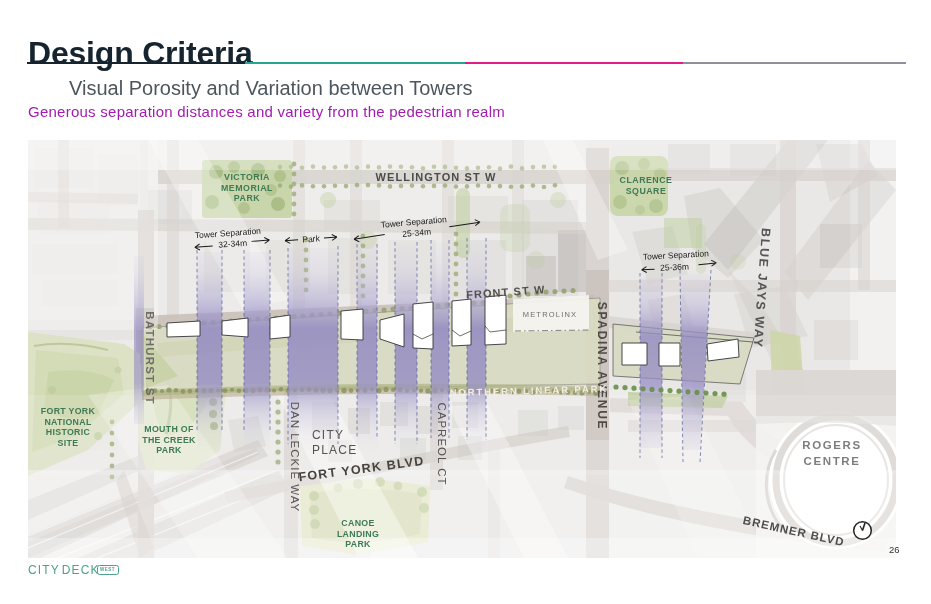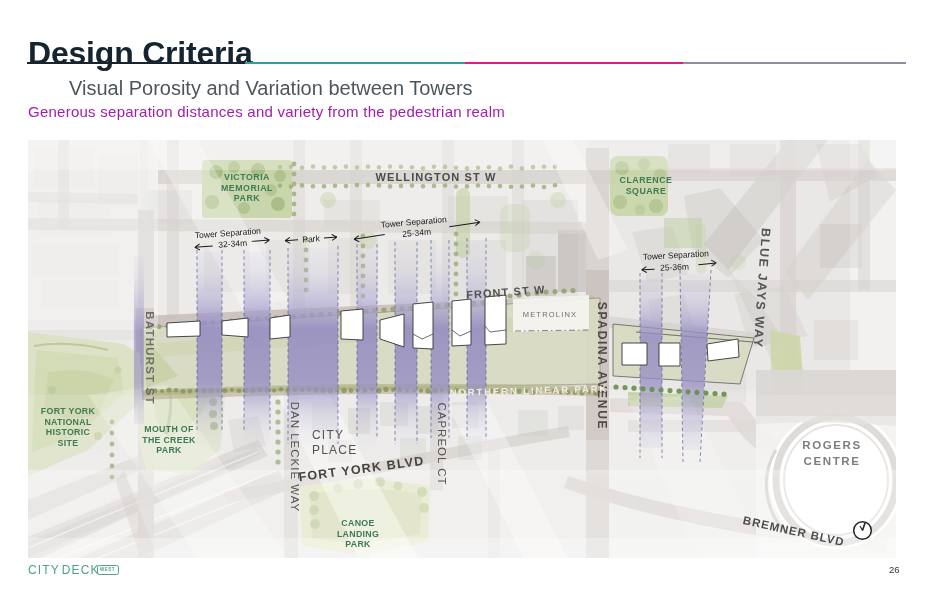--- a/index.html
+++ b/index.html
@@ -5,21 +5,21 @@
   html,body{margin:0;padding:0;}
   body{width:931px;height:604px;background:#ffffff;font-family:"Liberation Sans",sans-serif;position:relative;overflow:hidden;}
   .h1{position:absolute;left:28px;top:28px;font-size:32px;font-weight:bold;color:#15242e;letter-spacing:-0.2px;margin-top:7px;}
   .rule{position:absolute;top:62px;left:27px;width:879px;height:2px;}
   .rule span{position:absolute;top:0;height:2px;}
   .sub1{position:absolute;left:28px;top:77px;font-size:20px;color:#4d565c;margin-left:41px;}
   .sub2{position:absolute;left:28px;top:103px;font-size:15px;color:#a21caf;letter-spacing:0.25px;}
   .footer-logo{position:absolute;left:28px;top:563px;font-size:12px;color:#4da289;letter-spacing:1.1px;font-weight:normal;}
   .logo-box{position:absolute;left:97px;top:564.5px;width:20px;height:8px;border:1px solid #4da289;border-radius:2.5px;}
   .logo-box span{position:absolute;left:2px;top:1px;font-size:4.5px;letter-spacing:0.5px;color:#4da289;font-weight:bold;}
-  .pagenum{position:absolute;left:889px;top:564px;font-size:9.5px;color:#333;}
+  .pagenum{position:absolute;left:889px;top:544px;font-size:9.5px;color:#333;}
   #map{position:absolute;left:28px;top:140px;}
 </style>
 </head>
 <body>
 
 <div class="h1">Design Criteria</div>
 
 <div class="rule">
   <span style="left:0;width:218px;background:#15242e;"></span>
   <span style="left:218px;width:220px;background:#27a398;"></span>

